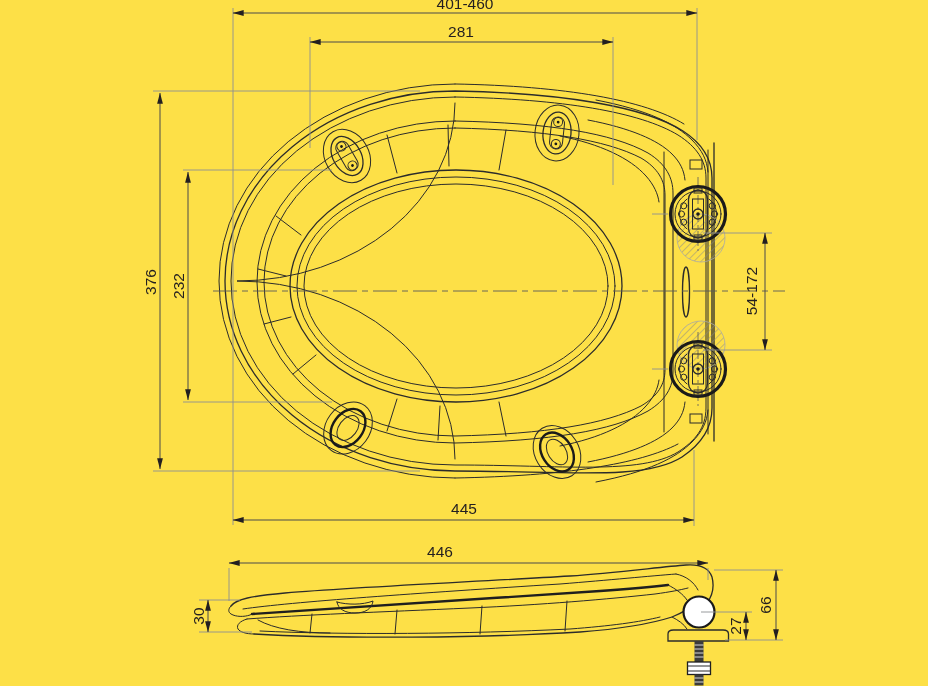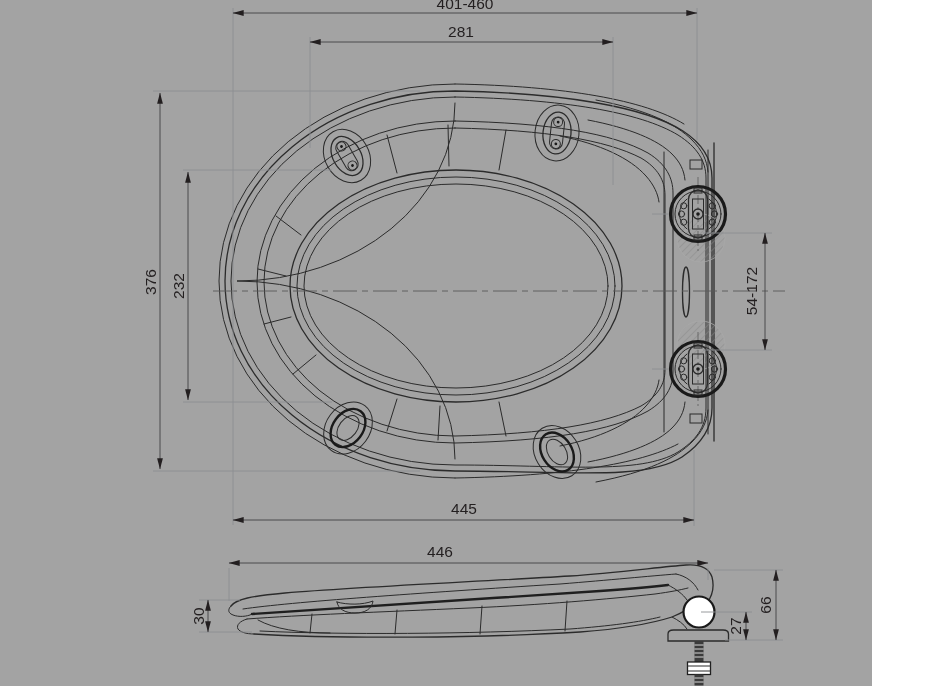--- a/index.html
+++ b/index.html
@@ -1,17 +1,17 @@
 <!DOCTYPE html>
 <html><head>
 <meta charset="utf-8">
 <style>
   html,body{margin:0;padding:0;background:#ffffff;}
-  .canvas{position:relative;width:852px;height:686px;background:#a3a3a3;overflow:hidden;
-          font-family:"Liberation Sans",sans-serif;padding-left:20px;}
+  .canvas{position:relative;width:928px;height:686px;background:#fde047;overflow:hidden;
+          font-family:"Liberation Sans",sans-serif;}
   svg{position:absolute;left:0;top:0;}
   text{font-family:"Liberation Sans",sans-serif;font-size:15.5px;fill:#231f20;}
   .part{stroke:#2b2b2b;fill:none;stroke-width:1;stroke-linecap:round;}
   .part2{stroke:#2b2b2b;fill:none;stroke-width:1.3;stroke-linecap:round;}
   .bold{stroke:#1a1a1a;fill:none;stroke-width:3.2;}
   .bold2{stroke:#1a1a1a;fill:none;stroke-width:2.4;}
   .ext{stroke:#8d8f92;stroke-width:0.9;fill:none;}
   .dim{stroke:#4a4b4d;stroke-width:1;fill:none;}
   .cl{stroke:#5a5a5a;stroke-width:0.9;fill:none;stroke-dasharray:24 5 6 5;}
   .clv{stroke:#5a5a5a;stroke-width:0.8;fill:none;stroke-dasharray:9 3 3 3;}

